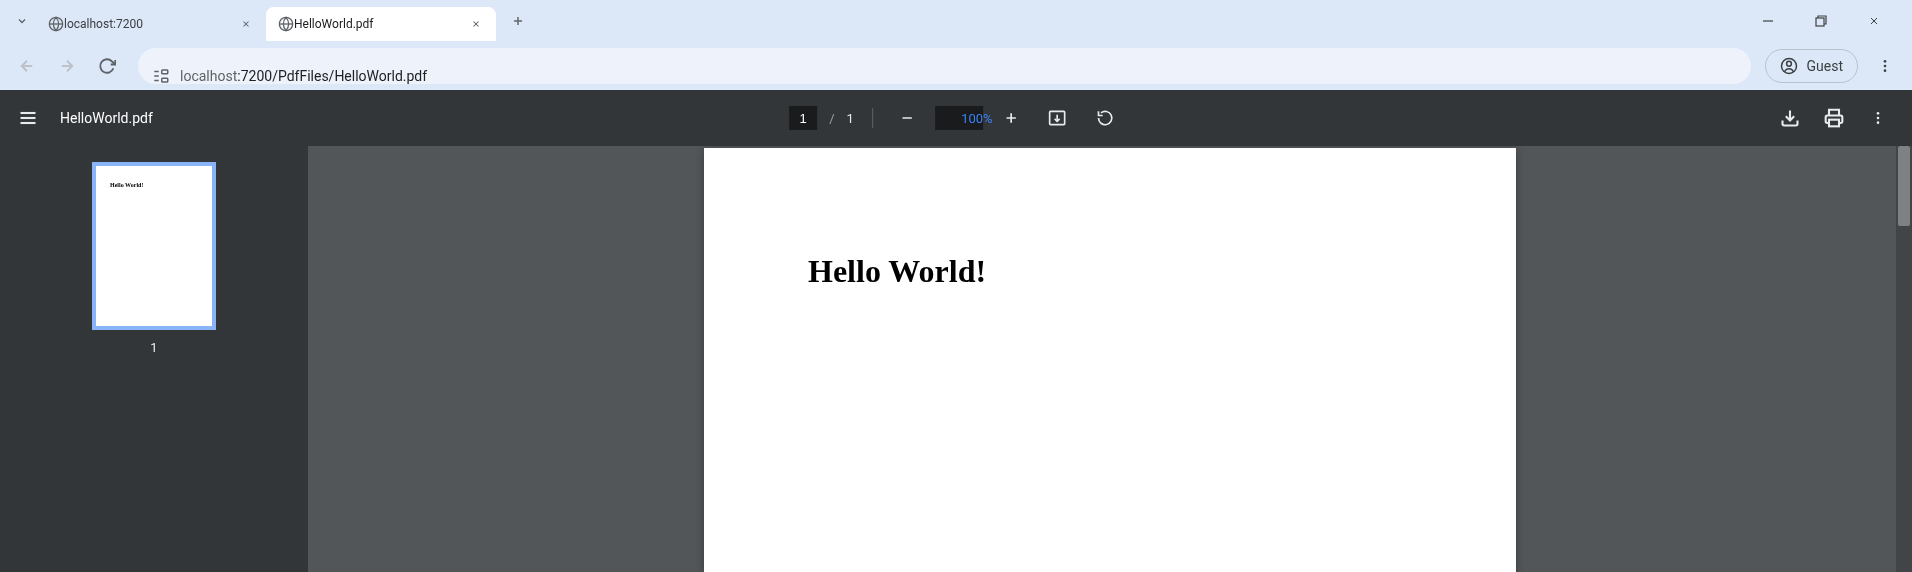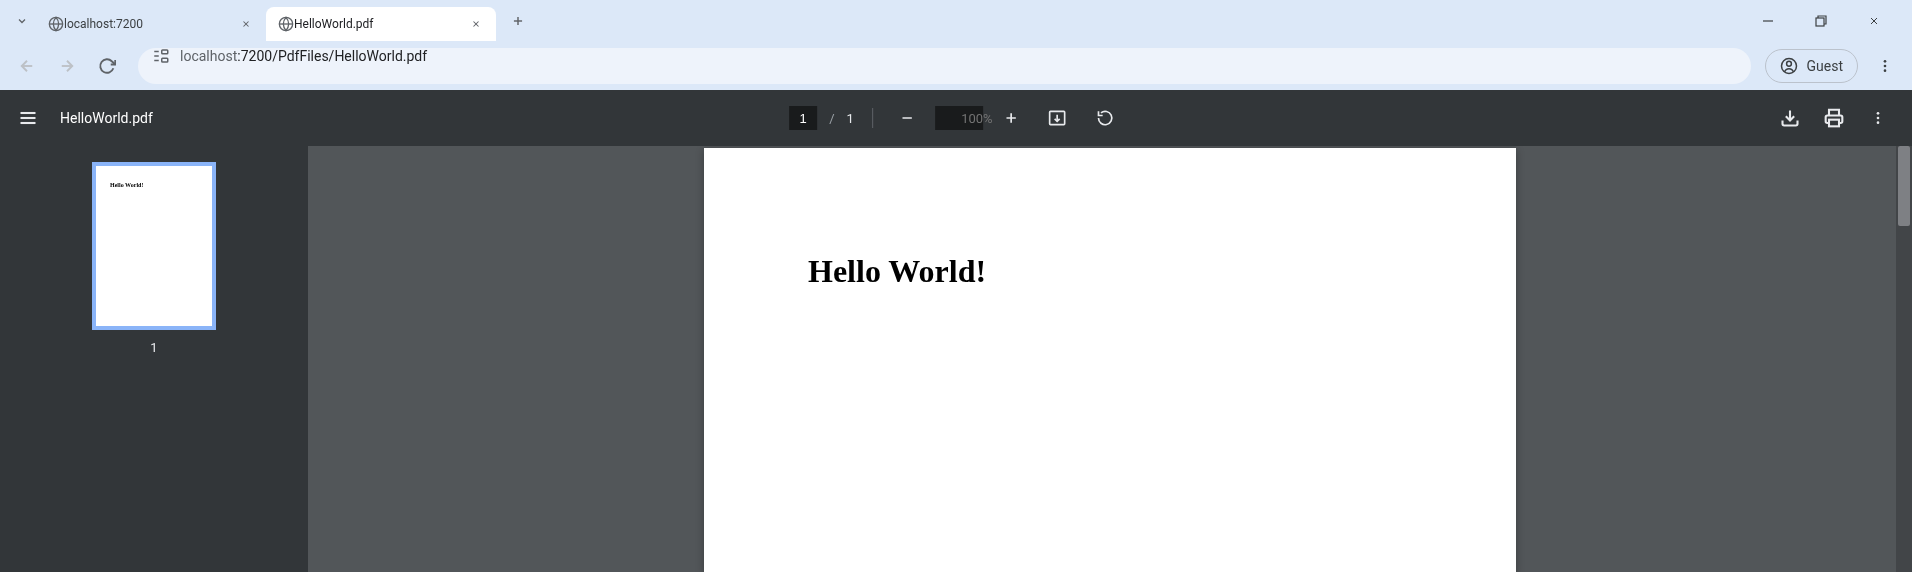--- a/index.html
+++ b/index.html
@@ -15,40 +15,40 @@
     .tab-favicon { width: 16px; height: 16px; display: flex; align-items: center; justify-content: center; flex-shrink: 0; }
     .tab-title { font-size: 12px; flex: 1; white-space: nowrap; overflow: hidden; text-overflow: ellipsis; }
     .tab-close { width: 16px; height: 16px; display: flex; align-items: center; justify-content: center; color: #5f6368; cursor: pointer; border-radius: 50%; }
     .new-tab { width: 28px; height: 28px; margin-left: 8px; display: flex; align-items: center; justify-content: center; color: #5f6368; cursor: pointer; border-radius: 50%; }
     .window-controls { margin-left: auto; display: flex; gap: 8px; padding-right: 8px; }
     .window-btn { width: 45px; height: 30px; display: flex; align-items: center; justify-content: center; color: #3c4043; cursor: pointer; }
     
     .address-bar-row { background: #dce8f8; height: 49px; display: flex; align-items: center; padding: 0 10px; gap: 6px; }
     .nav-btn { width: 34px; height: 34px; display: flex; align-items: center; justify-content: center; color: #5f6368; cursor: pointer; border-radius: 50%; }
     .nav-btn.disabled { color: #bdc1c6; }
-    .address-bar { flex: 1; height: 36px; background: #eef3fb; border-radius: 18px; display: flex; align-items: flex-start; padding: 0 14px; gap: 10px; margin: 0 8px; }
+    .address-bar { flex: 1; height: 36px; background: #eef3fb; border-radius: 18px; display: flex; align-items: flex-end; padding: 0 14px; gap: 10px; margin: 0 8px; }
     .site-info { display: flex; align-items: center; color: #5f6368; }
     .address-text { font-size: 14px; color: #202124; flex: 1; }
     .address-host { color: #5f6368; }
     .profile-pill { height: 34px; padding: 0 14px; border: 1px solid #bbc2cc; border-radius: 17px; display: flex; align-items: center; gap: 9px; color: #3c4043; font-size: 14px; cursor: pointer; }
     .menu-btn { width: 34px; height: 34px; display: flex; align-items: center; justify-content: center; color: #3c4043; cursor: pointer; border-radius: 50%; margin-left: 4px; }
     
     
     .pdf-viewer { width: 100%; height: calc(572px - 41px - 49px); background: #525659; display: flex; flex-direction: column; position: relative; }
     .pdf-toolbar { height: 56px; background: #323639; display: flex; align-items: center; padding: 0 16px; color: #fff; }
     .toolbar-left { display: flex; align-items: center; gap: 20px; }
     .hamburger { width: 24px; height: 24px; display: flex; align-items: center; justify-content: center; cursor: pointer; color: #e8eaed; }
     .pdf-title { font-size: 14px; color: #fff; }
     .toolbar-center { position: absolute; left: 50%; transform: translateX(-50%); display: flex; align-items: center; gap: 12px; }
     .page-input { width: 28px; height: 24px; background: #191b1c; border: none; color: #fff; text-align: center; font-size: 13px; }
     .page-sep { color: #9aa0a6; font-size: 13px; }
     .page-total { color: #e8eaed; font-size: 13px; }
     .divider { width: 1px; height: 20px; background: #5f6368; margin: 0 6px; }
     .zoom-btn { width: 32px; height: 32px; display: flex; align-items: center; justify-content: center; cursor: pointer; color: #e8eaed; border: none; background: transparent; }
-    .zoom-level { width: 48px; height: 24px; background: #191b1c; color: #737373; font-size: 13px; display: flex; align-items: center; justify-content: center; padding-left: 36px; }
+    .zoom-level { width: 48px; height: 24px; background: #191b1c; color: #3b82f6; font-size: 13px; display: flex; align-items: center; justify-content: center; padding-left: 36px; }
     .tool-btn { width: 36px; height: 36px; display: flex; align-items: center; justify-content: center; cursor: pointer; color: #e8eaed; border: none; background: transparent; }
     .toolbar-right { margin-left: auto; display: flex; align-items: center; gap: 8px; }
     
     .pdf-body { flex: 1; display: flex; overflow: hidden; }
     .thumbnails { width: 308px; background: #323639; padding: 16px; display: flex; flex-direction: column; align-items: center; }
     .thumb-wrap { display: flex; flex-direction: column; align-items: center; gap: 10px; }
     .thumb { width: 124px; height: 168px; background: #fff; border: 4px solid #8ab4f8; position: relative; }
     .thumb-content { position: absolute; top: 16px; left: 14px; font-family: "Times New Roman", serif; font-weight: bold; font-size: 6px; color: #000; }
     .thumb-num { color: #e8eaed; font-size: 13px; }
     

